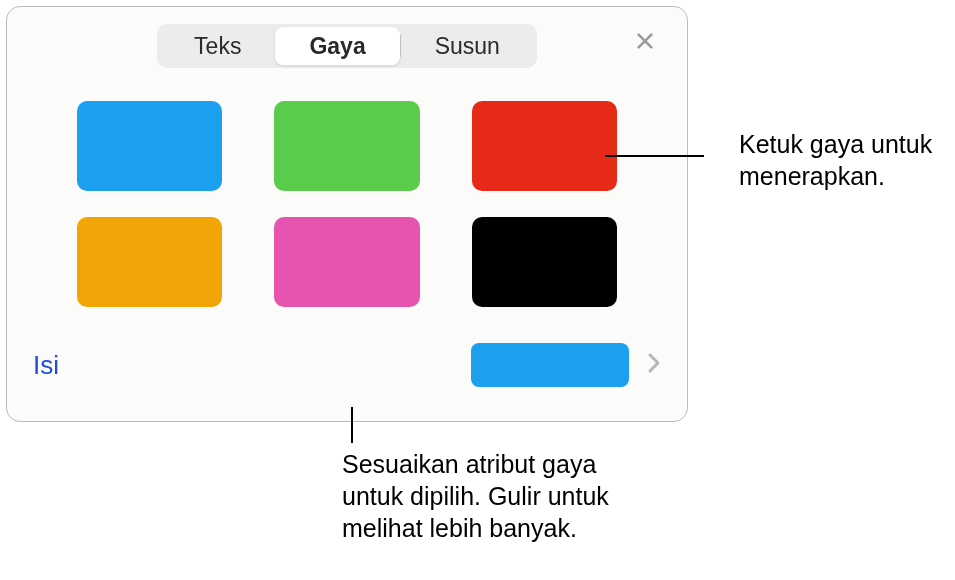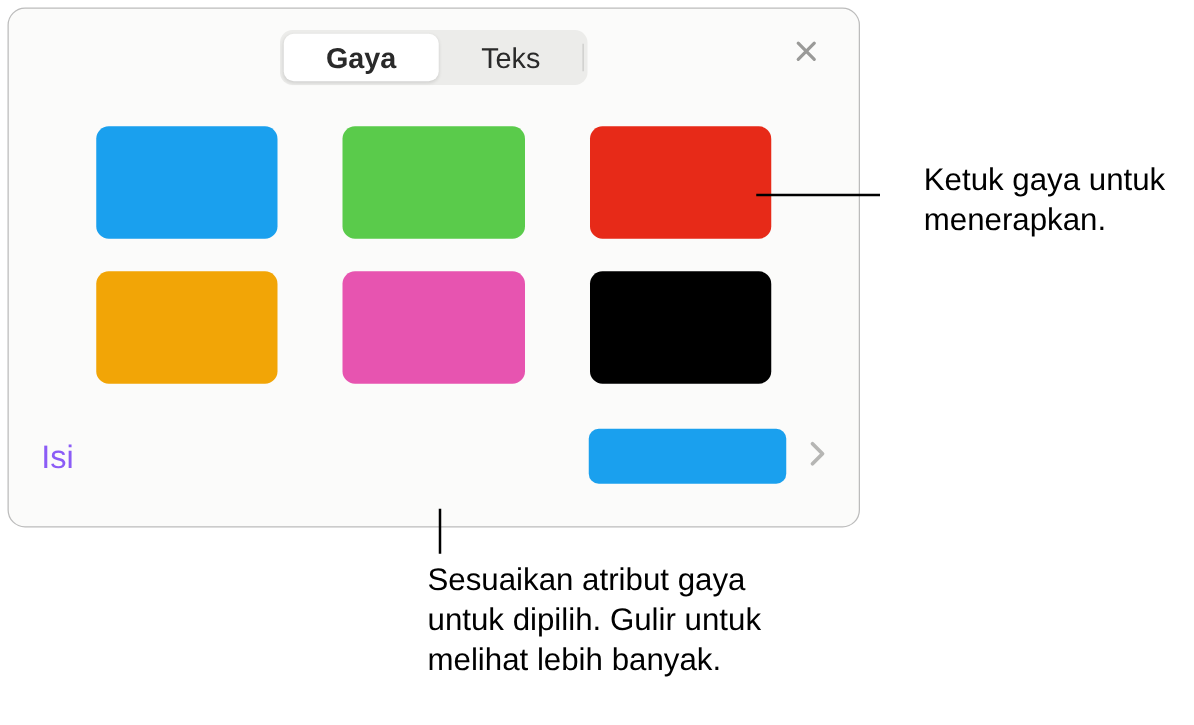--- a/index.html
+++ b/index.html
@@ -94,21 +94,21 @@
       cursor: pointer;
     }
     .fill-row {
       display: flex;
       align-items: center;
       justify-content: space-between;
       padding: 18px 26px 0 26px;
     }
     .fill-label {
       font-size: 26px;
-      color: #8b5cf6;
+      color: #1d4ed8;
     }
     .fill-right {
       display: flex;
       align-items: center;
       gap: 18px;
     }
     .fill-swatch {
       width: 158px;
       height: 44px;
       border-radius: 8px;
@@ -142,27 +142,30 @@
       color: #000;
     }
   </style>
 </head>
 <body>
 
 <div class="panel">
 
   <div class="header-row">
     <div class="segmented">
+      <div class="segmented-item">
+        <span>Teks</span>
+      </div>
       <div class="segmented-item active">
         <span>Gaya</span>
       </div>
+      <div class="seg-divider"></div>
       <div class="segmented-item">
-        <span>Teks</span>
-      </div>
-      <div class="seg-divider"></div>
+        <span>Susun</span>
+      </div>
     </div>
     <div class="close-btn">
       <span>
         <svg viewBox="0 0 24 24">
             <line x1="5" y1="5" x2="19" y2="19"></line>
             <line x1="19" y1="5" x2="5" y2="19"></line>
           </svg>
       </span>
     </div>
   </div>

